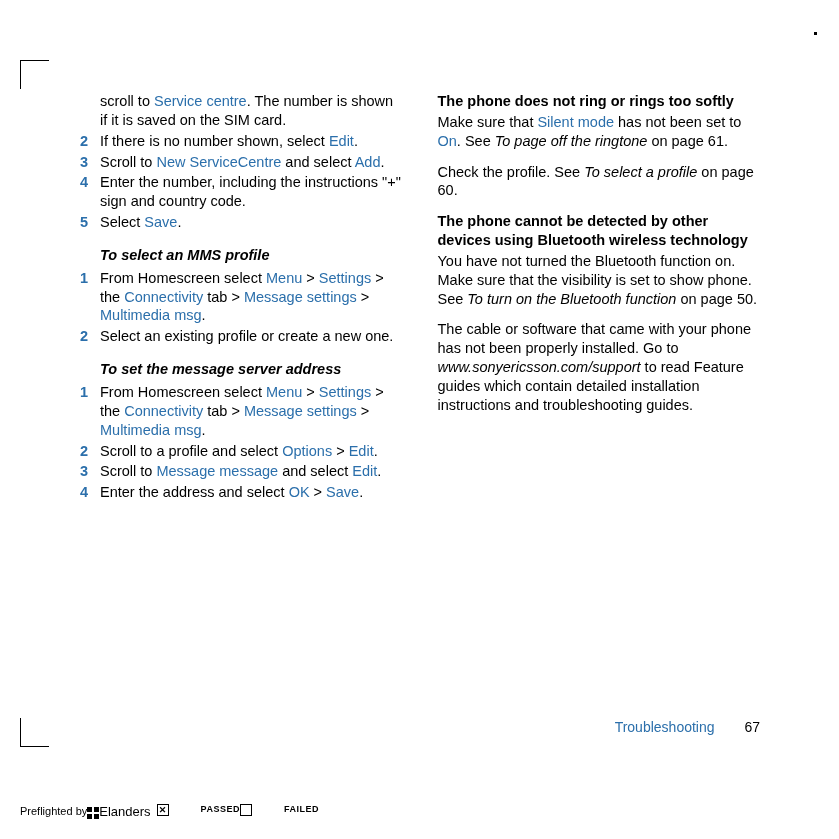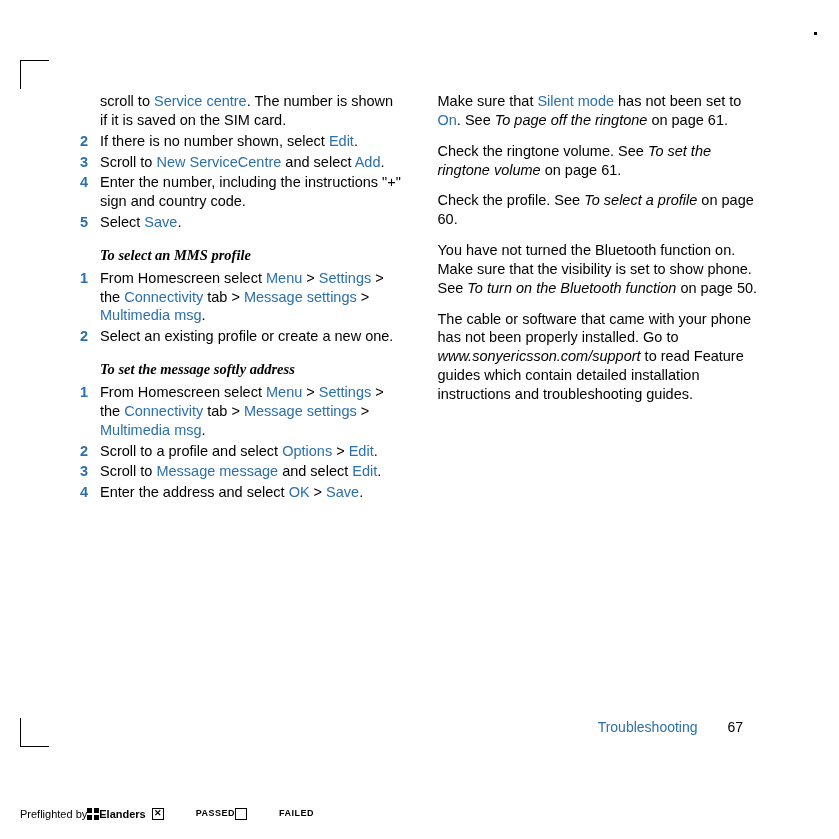--- a/index.html
+++ b/index.html
@@ -53,43 +53,42 @@
     gap: 36px;
   }
   .col {
     flex: 1;
     width: 310px;
   }
   .link { color: #2b6fab; }
   .step-line { display: flex; margin-bottom: 2px; }
   .step-num { color: #2b6fab; font-weight: bold; width: 20px; flex: none; }
   .step-body { flex: 1; }
-  .sect-head { font-style: italic; font-weight: bold; margin: 14px 0 4px 20px; font-family: Liberation Serif, serif; }
+  .sect-head { font-style: italic; font-weight: bold; margin: 14px 0 4px 20px; }
   .indent { margin-left: 20px; margin-bottom: 2px; }
   .para { margin-bottom: 12px; }
   .hdr { font-weight: bold; margin-bottom: 2px; }
   .ital { font-style: italic; }
   .footer-right {
     position: absolute;
-    right: 96px;
+    right: 79px;
     top: 718px;
     font-size: 14px;
   }
   .footer-right .tlabel { color: #2b6fab; margin-right: 26px; }
   .preflight {
     position: absolute;
     left: 20px;
     bottom: 18px;
     font-size: 11px;
     display: flex;
-    align-items: center;
     font-family: Arial, sans-serif;
     color: #000;
   }
-  .el-logo { font-weight: bold; font-size: 11px; letter-spacing: 0; }
+  .el-logo { font-weight: normal; font-size: 13px; letter-spacing: 0; }
   .chk {
     display: inline-flex;
     align-items: center;
     justify-content: center;
     width: 10px;
     height: 10px;
     border: 1px solid #000;
     font-size: 9px;
     line-height: 1;
     font-weight: bold;
@@ -130,21 +129,21 @@
       <div>
           <div class="step-line">
             <div class="step-num">1</div>
             <div class="step-body">From Homescreen select <span class="link">Menu</span> &gt; <span class="link">Settings</span> &gt; the <span class="link">Connectivity</span> tab &gt; <span class="link">Message settings</span> &gt; <span class="link">Multimedia msg</span>.</div>
           </div>
           <div class="step-line">
             <div class="step-num">2</div>
             <div class="step-body">Select an existing profile or create a new one.</div>
           </div>
         </div>
-      <div class="sect-head">To set the message softly address</div>
+      <div class="sect-head">To set the message server address</div>
       <div>
           <div class="step-line">
             <div class="step-num">1</div>
             <div class="step-body">From Homescreen select <span class="link">Menu</span> &gt; <span class="link">Settings</span> &gt; the <span class="link">Connectivity</span> tab &gt; <span class="link">Message settings</span> &gt; <span class="link">Multimedia msg</span>.</div>
           </div>
           <div class="step-line">
             <div class="step-num">2</div>
             <div class="step-body">Scroll to a profile and select <span class="link">Options</span> &gt; <span class="link">Edit</span>.</div>
           </div>
           <div class="step-line">
@@ -153,26 +152,27 @@
           </div>
           <div class="step-line">
             <div class="step-num">4</div>
             <div class="step-body">Enter the address and select <span class="link">OK</span> &gt; <span class="link">Save</span>.</div>
           </div>
         </div>
     </div>
 
     <div class="col">
       <div class="para">
+        <div class="hdr">The phone does not ring or rings too softly</div>
         <div>Make sure that <span class="link">Silent mode</span> has not been set to <span class="link">On</span>. See <span class="ital">To page off the ringtone</span> on page 61.</div>
       </div>
-      <div class="para">Check the ringtone volume. See <span class="ital">To set the ringtone volume</span> on page 61.</div>
       <div class="para">Check the profile. See <span class="ital">To select a profile</span> on page 60.</div>
 
       <div class="para">
+        <div class="hdr">The phone cannot be detected by other devices using Bluetooth wireless technology</div>
         <div>You have not turned the Bluetooth function on. Make sure that the visibility is set to show phone. See <span class="ital">To turn on the Bluetooth function</span> on page 50.</div>
       </div>
 
       <div class="para">
         <div>The cable or software that came with your phone has not been properly installed. Go to <span class="ital">www.sonyericsson.com/support</span> to read Feature guides which contain detailed installation instructions and troubleshooting guides.</div>
       </div>
     </div>
   </div>
 
   <div class="footer-right">

